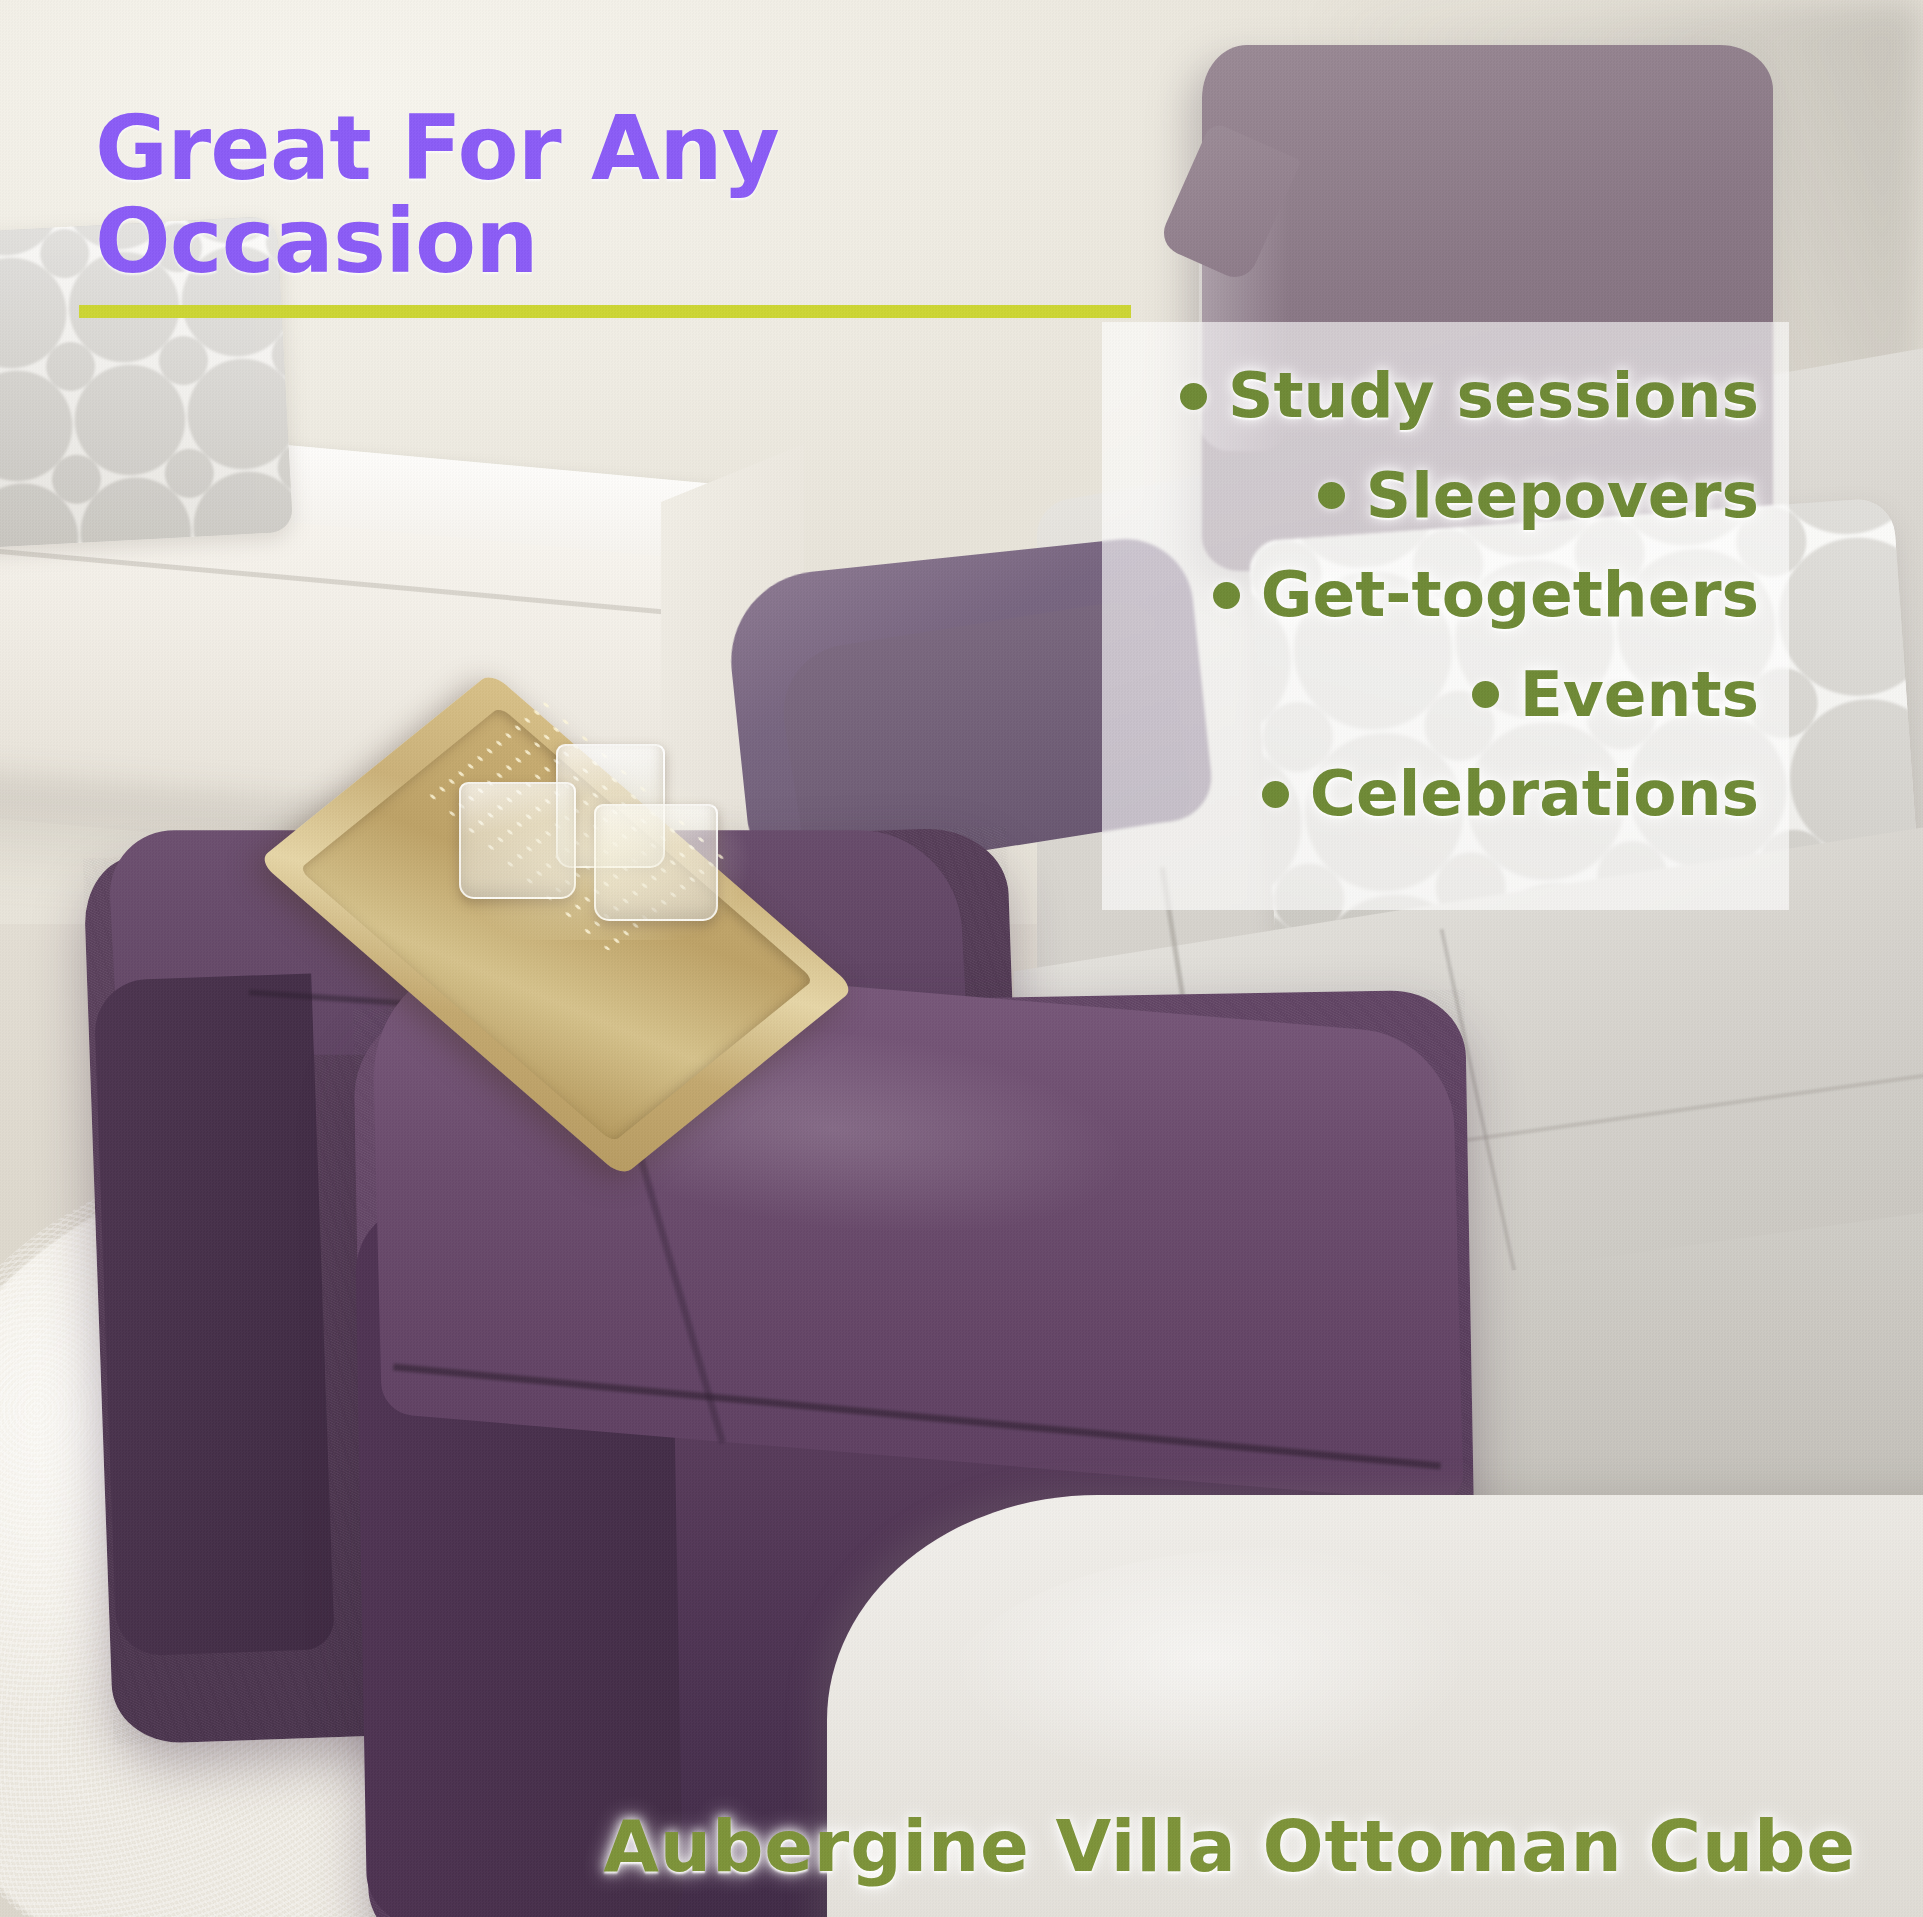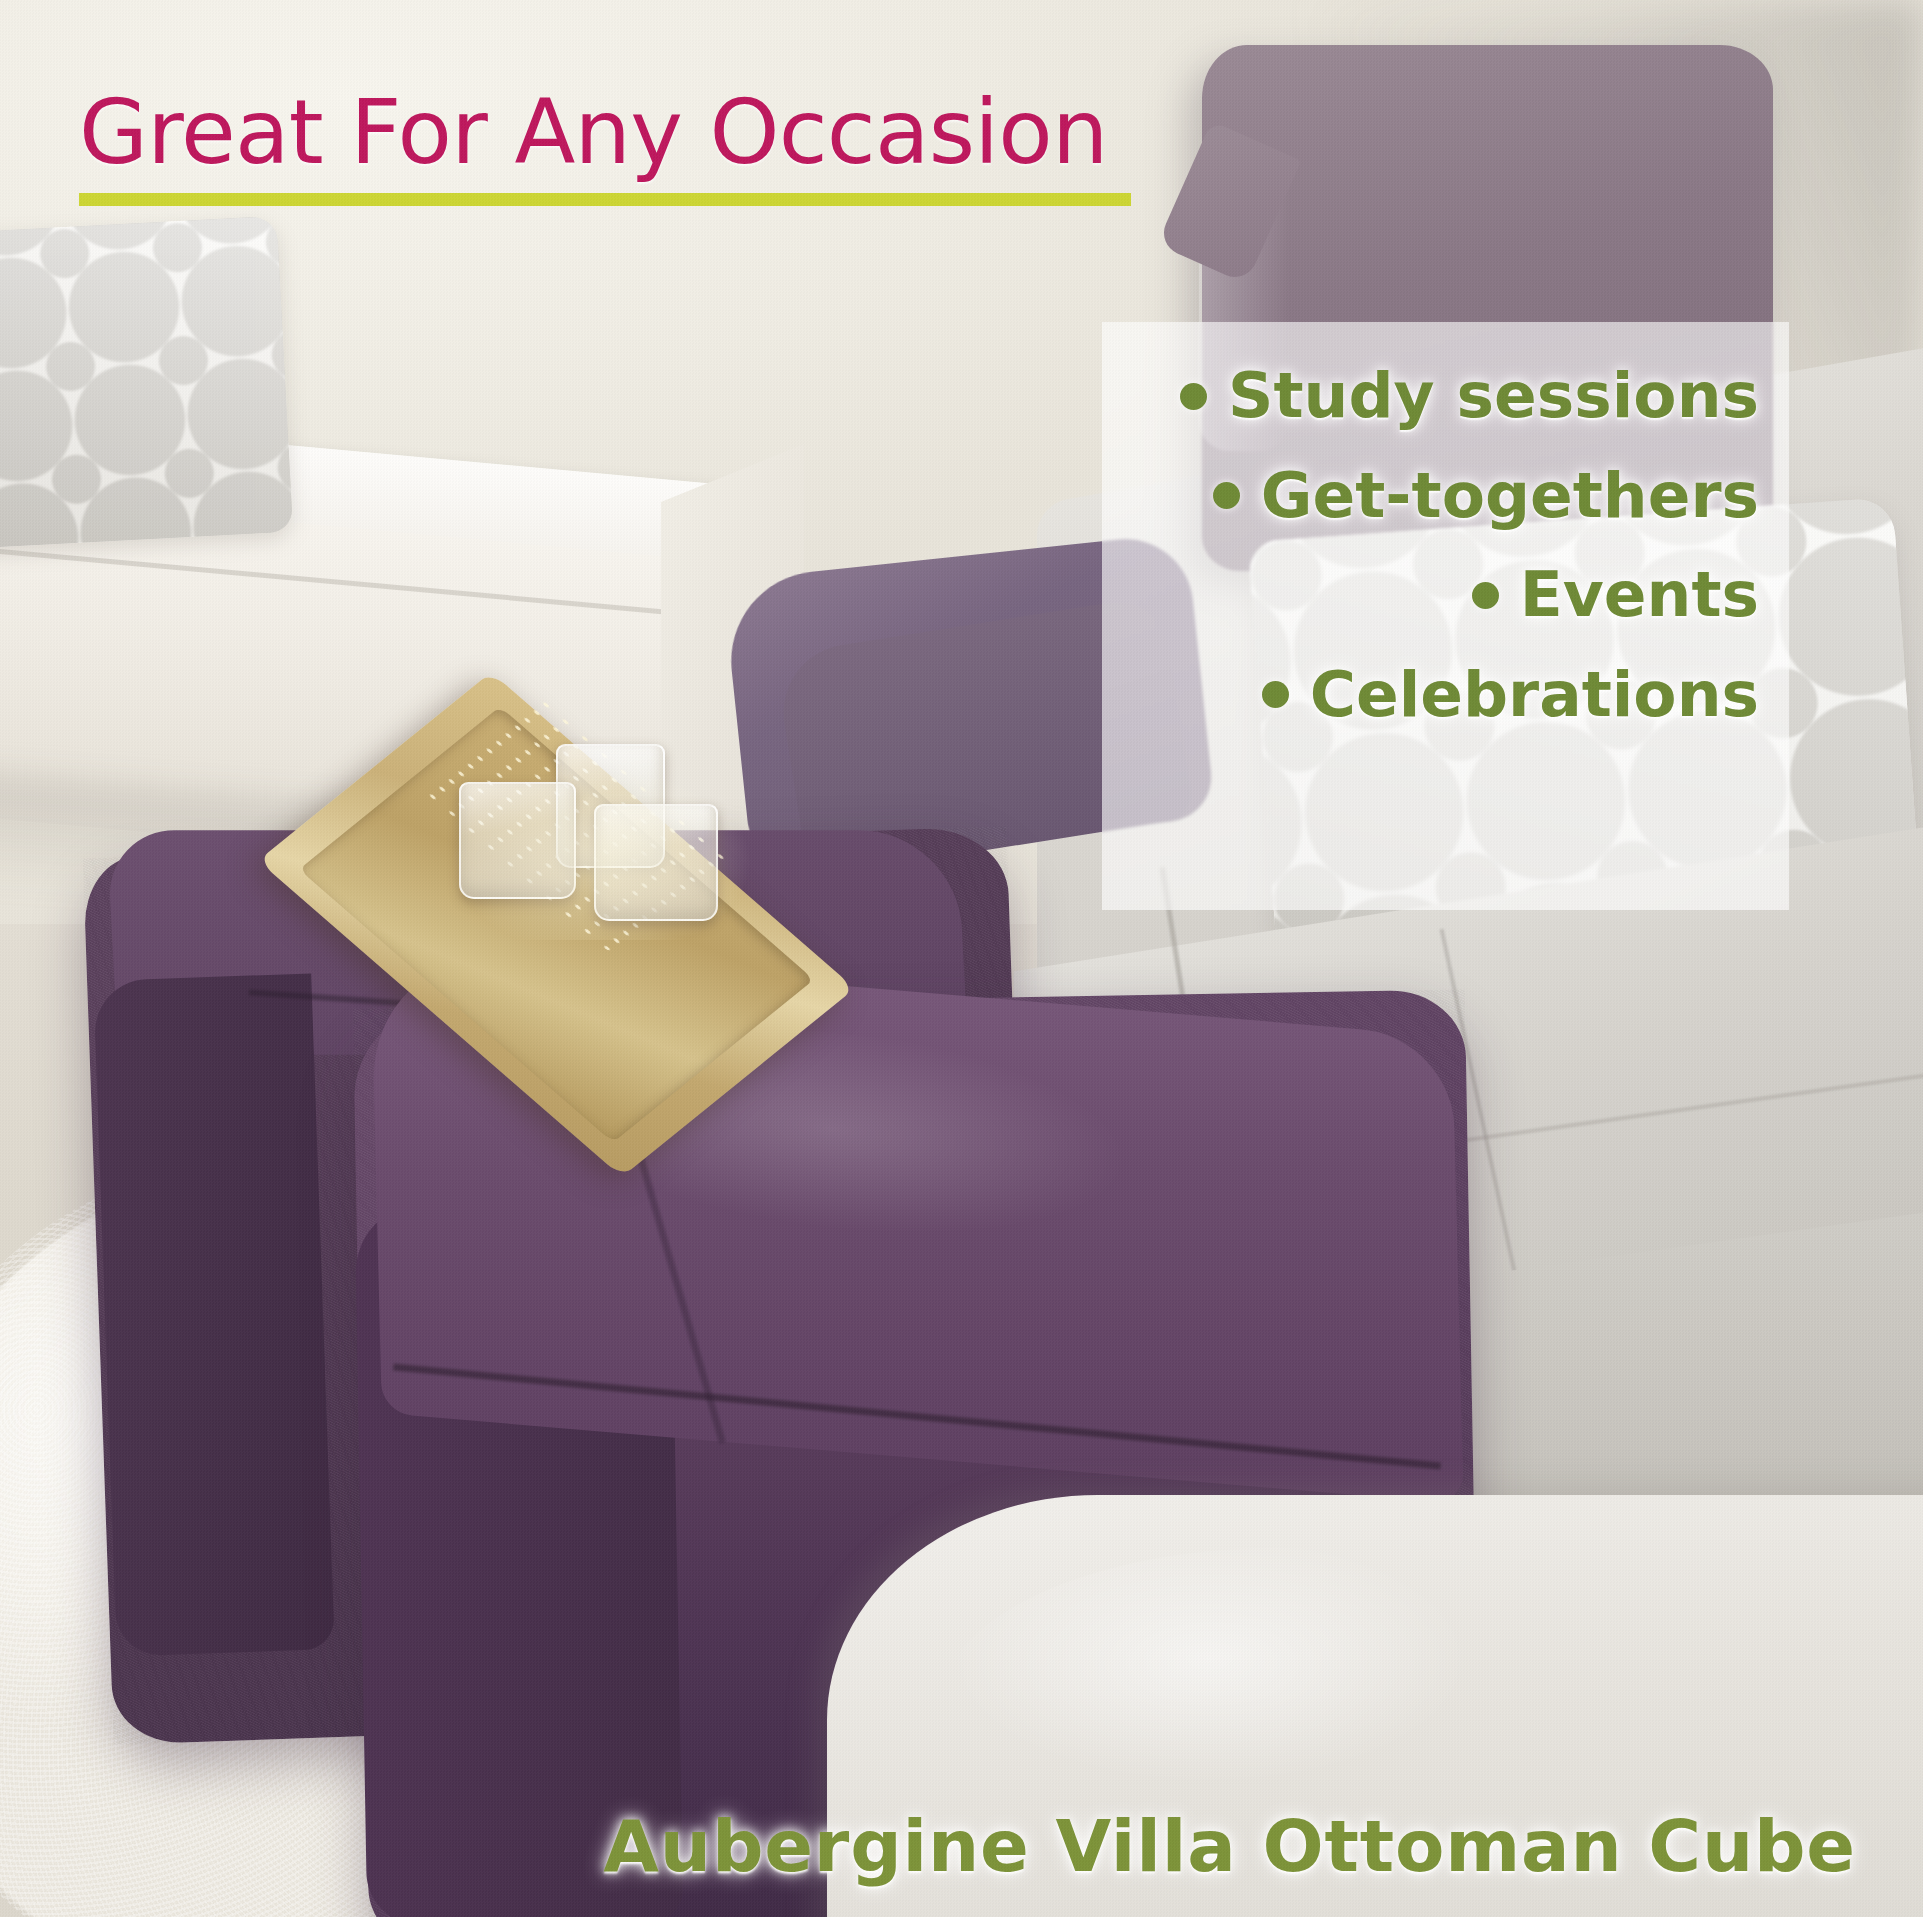--- a/index.html
+++ b/index.html
@@ -308,27 +308,27 @@
     position:absolute;left:248px;top:113px;width:301px;height:173px;
     background:radial-gradient(ellipse at 50% 55%, rgba(255,250,225,.55), rgba(255,250,225,0) 70%);
     pointer-events:none;
   }
 
   
   .headline-block{
     position:absolute;left:79px;top:86px;width:1112px;
   }
   .headline{
-    margin:0;
+    margin:16px;
     font-family:"DejaVu Sans",sans-serif;
-    font-weight:normal;
+    font-weight:bold;
     font-size:89px;
     line-height:1.05;
     letter-spacing:-0.8px;
-    color:#be185d;
+    color:#8b5cf6;
     text-shadow:0 1.5px 2.3px rgba(255,255,255,.75);
   }
   .headline-rule{
     margin-top:13.5px;
     width:1052px;height:12.8px;
     background:#cdd633;
   }
 
   .bullet-panel{
     position:absolute;left:1102px;top:322px;width:687px;height:588px;
@@ -452,20 +452,24 @@
   <div class="headline-block">
     <h1 class="headline">Great For Any Occasion</h1>
     <div class="headline-rule"></div>
   </div>
 
   <div class="bullet-panel">
     <ul class="bullet-list">
       <li class="bullet-item">
         <span class="bullet-dot"></span>
         <span>Study sessions</span>
+      </li>
+      <li class="bullet-item">
+        <span class="bullet-dot"></span>
+        <span>Sleepovers</span>
       </li>
       <li class="bullet-item">
         <span class="bullet-dot"></span>
         <span>Get-togethers</span>
       </li>
       <li class="bullet-item">
         <span class="bullet-dot"></span>
         <span>Events</span>
       </li>
       <li class="bullet-item">

